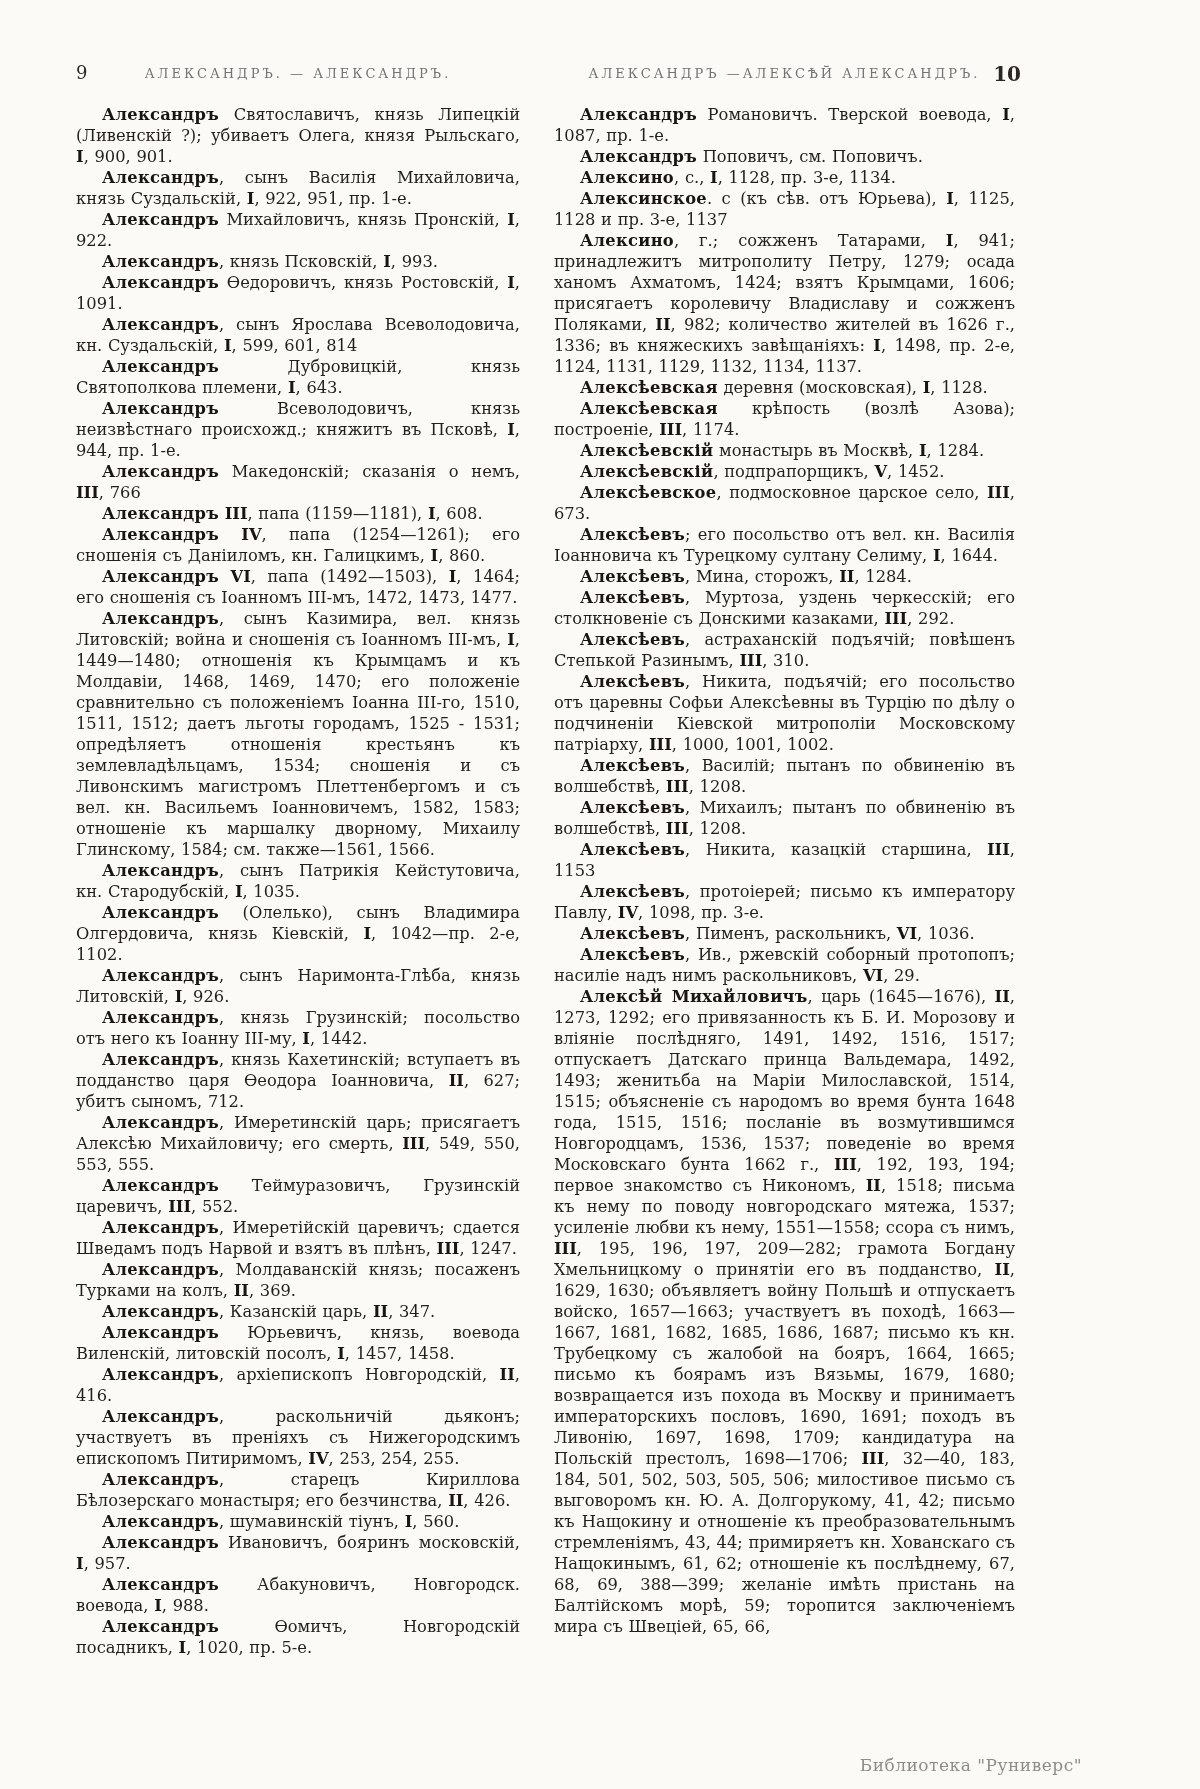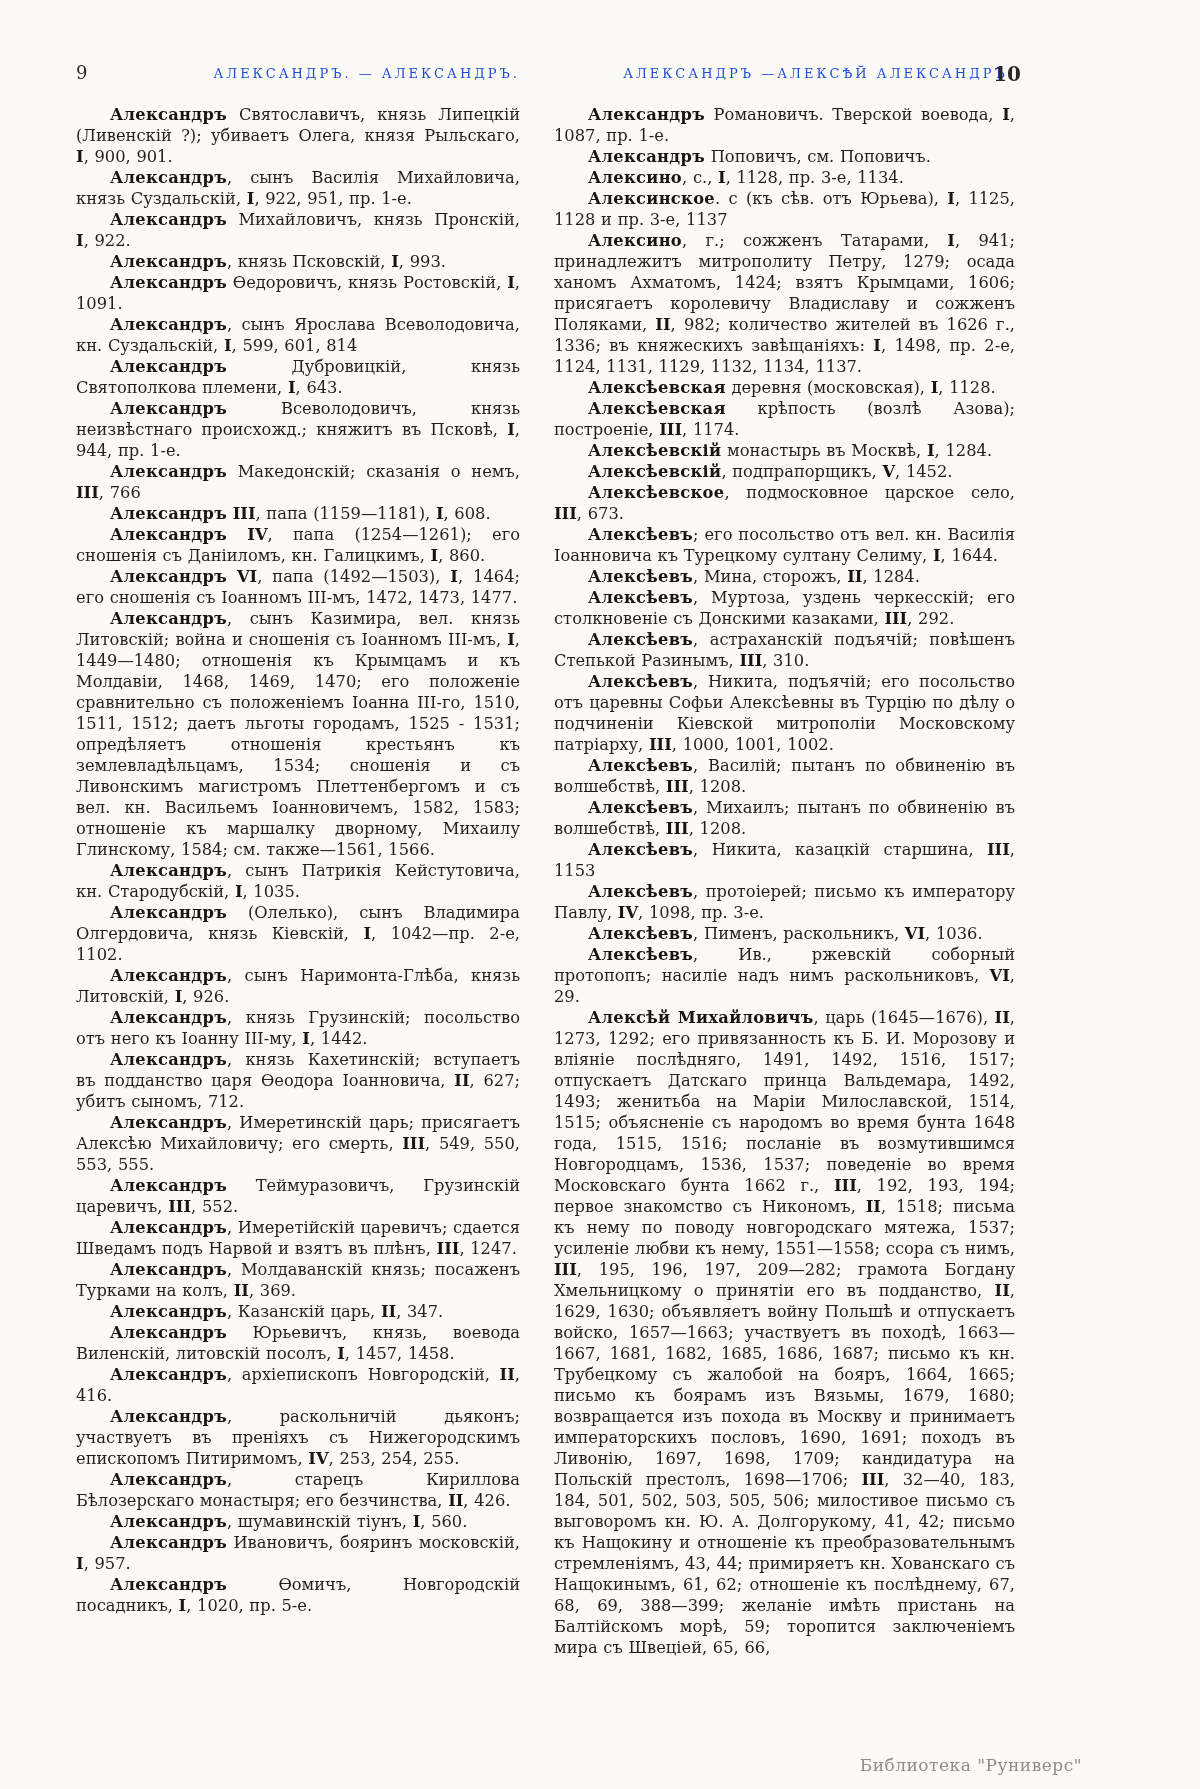--- a/index.html
+++ b/index.html
@@ -12,41 +12,41 @@
     padding:66px 185px 0 76px;
     overflow:hidden;
     font-family:"DejaVu Serif","Liberation Serif",serif;
     color:#221f1c;
   }
   .headers{display:flex;gap:34px;align-items:baseline;}
   .header-cell{position:relative;height:24px;}
   .header-cell.hl{width:444px;}
   .header-cell.hr{width:461px;}
   .runtitle{
-    display:block;text-align:right;
+    display:block;text-align:center;
     font-size:13px;letter-spacing:3px;
-    color:#1d4ed8;white-space:nowrap;
+    color:#737373;white-space:nowrap;
   }
   .pagenum{position:absolute;top:-4px;font-size:18px;color:#2a2724;}
   .pagenum.pl{left:0;}
   .pagenum.pr{right:-6px;font-size:20px;font-weight:bold;}
   .columns{display:flex;gap:34px;margin-top:14px;}
   .column{box-sizing:border-box;}
   .column.cl{width:444px;}
   .column.cr{width:461px;}
   .entry{
     margin:0;
     text-align:justify;
     text-indent:26px;
     font-size:16.3px;
     line-height:21px;
     word-spacing:0.5px;
   }
   .entry b{font-weight:bold;color:#181512;}
-  .term{letter-spacing:0.3px;margin-left:8px;}
+  .term{letter-spacing:0.3px;}
   .watermark{
     position:absolute;
     right:118px;bottom:14px;
     font-size:17px;
     color:#8f8d8a;
     letter-spacing:0.5px;
   }
 </style>
 </head>
 <body>
@@ -88,20 +88,21 @@
         <p class="entry"><b class="term">Александръ</b> Теймуразовичъ, Грузинскій царевичъ, <b>III</b>, 552.</p>
         <p class="entry"><b class="term">Александръ</b>, Имеретійскій царевичъ; сдается Шведамъ подъ Нарвой и взятъ въ плѣнъ, <b>III</b>, 1247.</p>
         <p class="entry"><b class="term">Александръ</b>, Молдаванскій князь; посаженъ Турками на колъ, <b>II</b>, 369.</p>
         <p class="entry"><b class="term">Александръ</b>, Казанскій царь, <b>II</b>, 347.</p>
         <p class="entry"><b class="term">Александръ</b> Юрьевичъ, князь, воевода Виленскій, литовскій посолъ, <b>I</b>, 1457, 1458.</p>
         <p class="entry"><b class="term">Александръ</b>, архіепископъ Новгородскій, <b>II</b>, 416.</p>
         <p class="entry"><b class="term">Александръ</b>, раскольничій дьяконъ; участвуетъ въ преніяхъ съ Нижегородскимъ епископомъ Питиримомъ, <b>IV</b>, 253, 254, 255.</p>
         <p class="entry"><b class="term">Александръ</b>, старецъ Кириллова Бѣлозерскаго монастыря; его безчинства, <b>II</b>, 426.</p>
         <p class="entry"><b class="term">Александръ</b>, шумавинскій тіунъ, <b>I</b>, 560.</p>
         <p class="entry"><b class="term">Александръ</b> Ивановичъ, бояринъ московскій, <b>I</b>, 957.</p>
+        <p class="entry"><b class="term">Александръ</b> Абакуновичъ, Новгородск. воевода, <b>I</b>, 988.</p>
         <p class="entry"><b class="term">Александръ</b> Ѳомичъ, Новгородскій посадникъ, <b>I</b>, 1020, пр. 5-е.</p>
       </div>
     <div class="column cr" id="col-right">
         <p class="entry"><b class="term">Александръ</b> Романовичъ. Тверской воевода, <b>I</b>, 1087, пр. 1-е.</p>
         <p class="entry"><b class="term">Александръ</b> Поповичъ, см. Поповичъ.</p>
         <p class="entry"><b class="term">Алексино</b>, с., <b>I</b>, 1128, пр. 3-е, 1134.</p>
         <p class="entry"><b class="term">Алексинское</b>. с (къ сѣв. отъ Юрьева), <b>I</b>, 1125, 1128 и пр. 3-е, 1137</p>
         <p class="entry"><b class="term">Алексино</b>, г.; сожженъ Татарами, <b>I</b>, 941; принадлежитъ митрополиту Петру, 1279; осада ханомъ Ахматомъ, 1424; взятъ Крымцами, 1606; присягаетъ королевичу Владиславу и сожженъ Поляками, <b>II</b>, 982; количество жителей въ 1626 г., 1336; въ княжескихъ завѣщаніяхъ: <b>I</b>, 1498, пр. 2-е, 1124, 1131, 1129, 1132, 1134, 1137.</p>
         <p class="entry"><b class="term">Алексѣевская</b> деревня (московская), <b>I</b>, 1128.</p>
         <p class="entry"><b class="term">Алексѣевская</b> крѣпость (возлѣ Азова); построеніе, <b>III</b>, 1174.</p>

